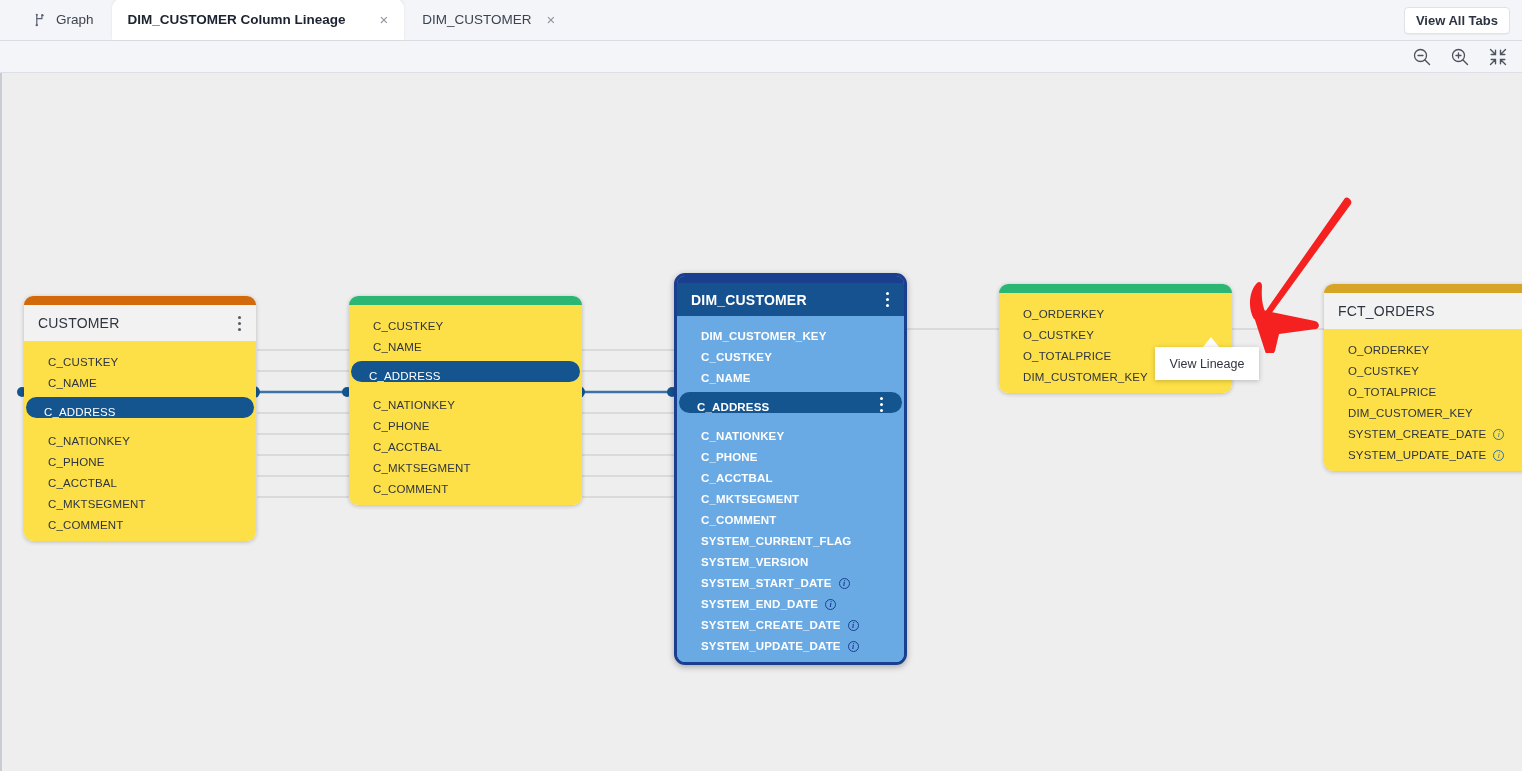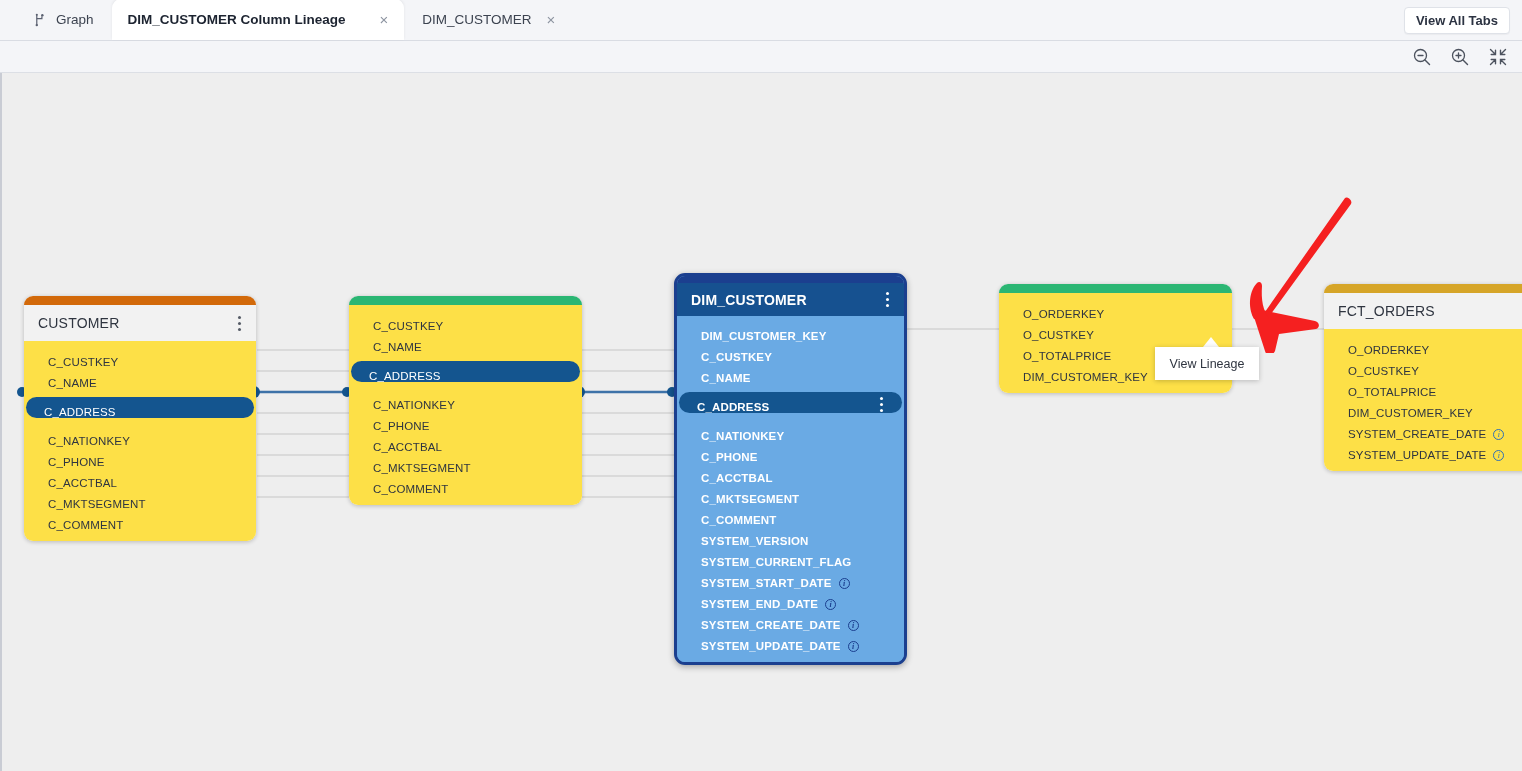--- a/index.html
+++ b/index.html
@@ -355,24 +355,24 @@
         <div class="col-row">
             <span class="col-name">C_ACCTBAL</span>
           </div>
         <div class="col-row">
             <span class="col-name">C_MKTSEGMENT</span>
           </div>
         <div class="col-row">
             <span class="col-name">C_COMMENT</span>
           </div>
         <div class="col-row">
+            <span class="col-name">SYSTEM_CURRENT_FLAG</span>
+          </div>
+        <div class="col-row">
             <span class="col-name">SYSTEM_VERSION</span>
-          </div>
-        <div class="col-row">
-            <span class="col-name">SYSTEM_CURRENT_FLAG</span>
           </div>
         <div class="col-row">
           <span class="col-name">SYSTEM_START_DATE</span>
           <span class="info-icon"><span class="info-circle">i</span></span>
         </div>
         <div class="col-row">
           <span class="col-name">SYSTEM_END_DATE</span>
           <span class="info-icon"><span class="info-circle">i</span></span>
         </div>
         <div class="col-row">

